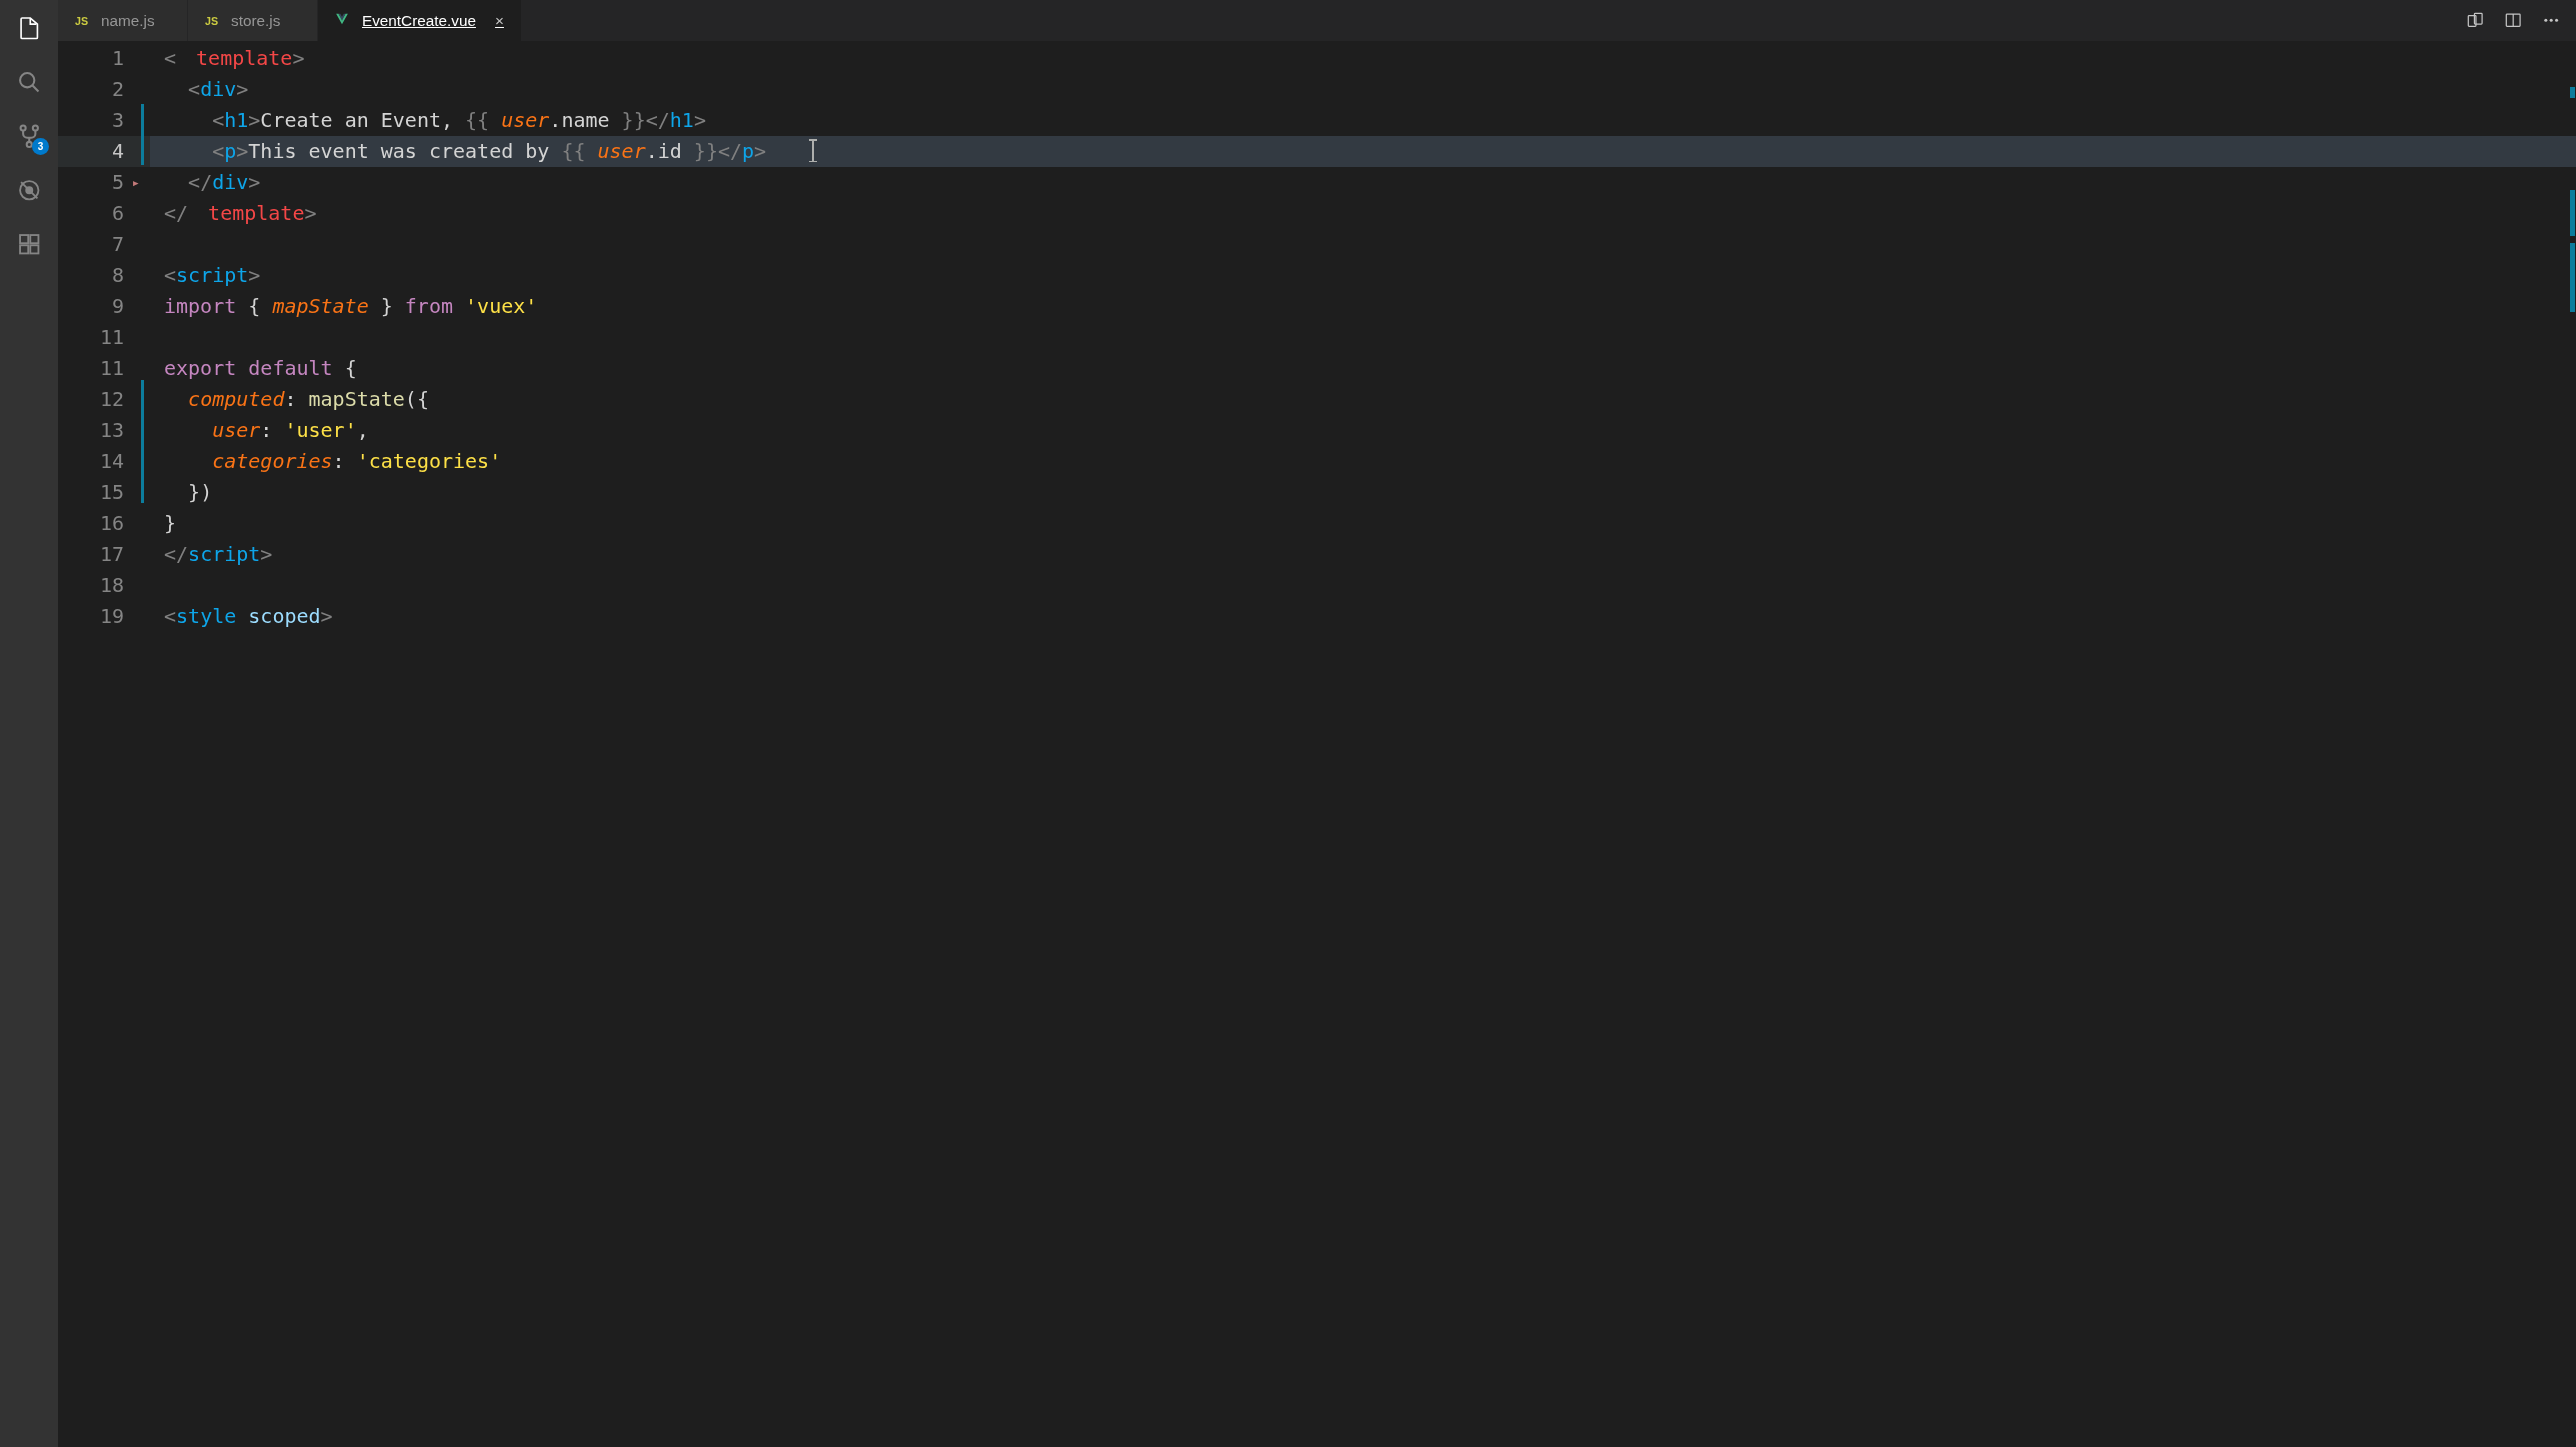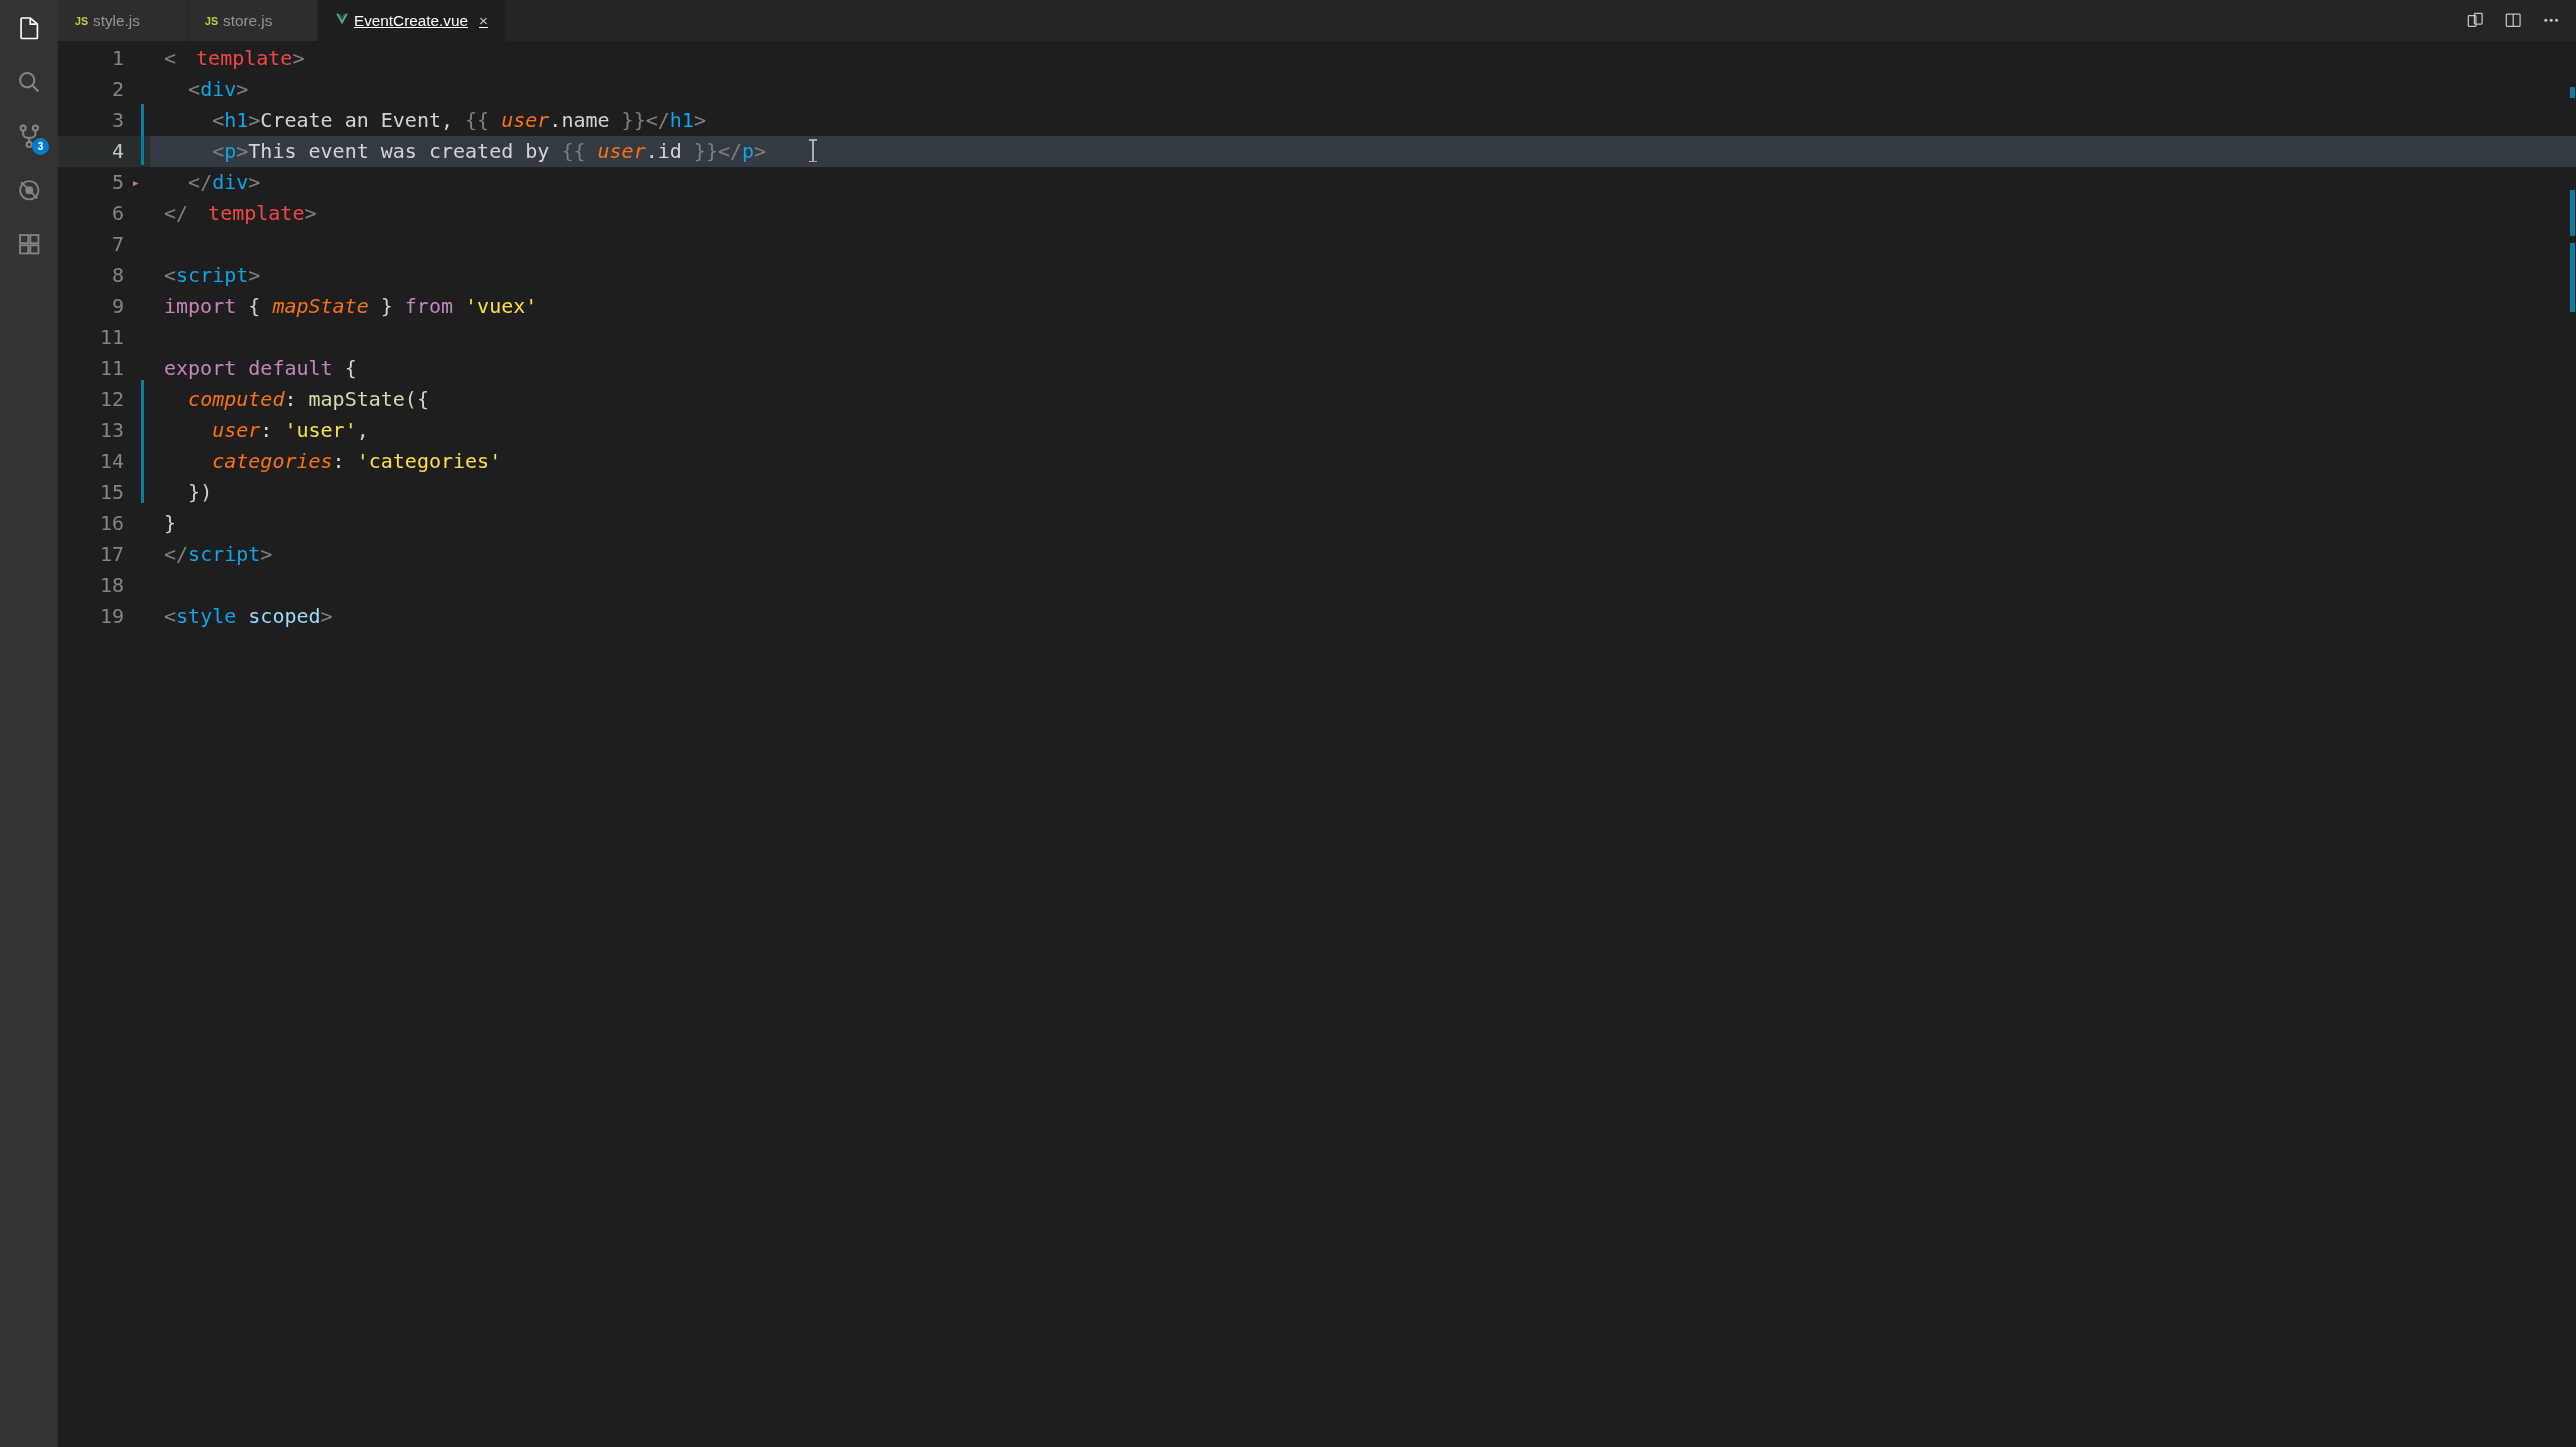--- a/index.html
+++ b/index.html
@@ -60,21 +60,21 @@
   height: 41px;
   background: #252526;
   display: flex;
   align-items: stretch;
   flex-shrink: 0;
 }
 .tab {
   display: flex;
   align-items: center;
   padding: 5px 17px;
-  gap: 5px;
+  gap: 13px;
   background: #2d2d2d;
   border-right: 0.8px solid #252526;
   cursor: pointer;
   font-family: -apple-system, sans-serif;
   font-size: 15.3px;
   color: #969696;
   min-width: 130px;
 }
 .tab.active {
   background: #1e1e1e;
@@ -227,21 +227,21 @@
         <rect x="13" y="3" width="8" height="8"></rect>
       </svg>
   </div>
 </div>
 
 <div class="main">
 
   <div class="tab-bar">
     <div class="tab">
       <span class="tab-icon js">JS</span>
-      <span>style.js</span>
+      <span>name.js</span>
     </div>
     <div class="tab">
       <span class="tab-icon js">JS</span>
       <span>store.js</span>
     </div>
     <div class="tab active">
       <span class="tab-icon vue">
         <svg width="14" height="14" viewBox="0 0 24 24">
             <path fill="#41b883" d="M2 3h4l6 10L18 3h4L12 21z"></path>
             <path fill="#35495e" d="M6 3h3l3 5 3-5h3L12 15z"></path>

